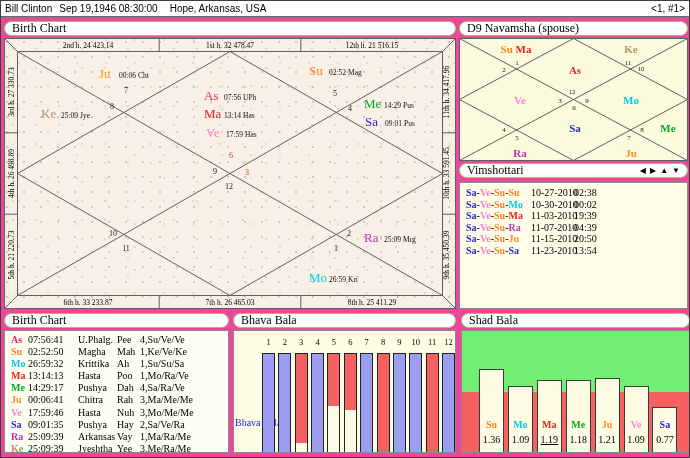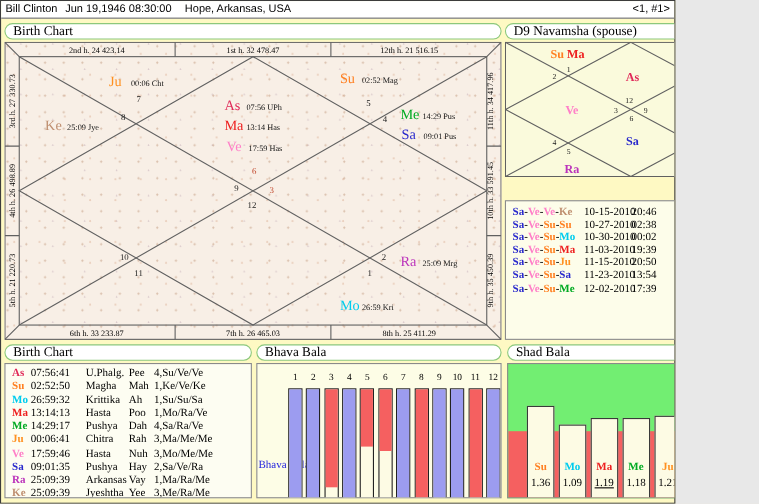--- a/index.html
+++ b/index.html
@@ -1,16 +1,16 @@
 <!DOCTYPE html>
 <html><head>
 <meta charset="utf-8">
 <style>
   html,body{margin:0;padding:0;background:#e8e8e8;}
-  .window{position:relative;width:614px;height:458px;background:#fef9c3;
+  .window{position:relative;width:690px;height:458px;background:#ec4899;
     border:1px solid #3c3c3c;box-sizing:border-box;overflow:hidden;
     font-family:"Liberation Serif",serif;}
   .titlebar{position:absolute;left:0;top:0;width:100%;height:16px;background:#ffffff;
     border-bottom:1px solid #6a6a6a;font-family:"Liberation Sans",sans-serif;font-size:10px;
     color:#000;display:flex;align-items:center;box-sizing:border-box;padding:0 4px;}
   .tb-name{margin-right:7px;}
   .tb-dt{margin-right:12px;}
   .tb-spacer{flex:1;}
   .panel{position:absolute;box-sizing:border-box;}
   .pill{height:15px;border:1px solid #8cc87c;border-radius:8px;background:#fff;
@@ -53,21 +53,21 @@
   .sh-pl{position:absolute;font-size:10px;font-weight:bold;text-align:center;top:88px;}
   .sh-val{position:absolute;font-size:10px;color:#000;text-align:center;top:103px;}
 </style>
 </head>
 <body>
 
 <div class="window">
 
   <div class="titlebar">
     <span class="tb-name">Bill Clinton</span>
-    <span class="tb-dt">Jun 19,1946 08:30:00</span>
+    <span class="tb-dt">Sep 19,1946 08:30:00</span>
     <span>Hope, Arkansas, USA</span>
     <span class="tb-spacer"></span>
     <span>&lt;1, #1&gt;</span>
   </div>
 
   <div class="panel" style="left:3px;top:20px;width:452px;height:288px;">
     <div class="pill">
       <span>Birth Chart</span>
     </div>
     <div class="content speckle" style="top:17px;width:452px;height:271px;">
@@ -174,55 +174,59 @@
             <text x="45" y="94" font-size="7" fill="#1a1a1a" text-anchor="middle">4</text>
             <text x="58" y="102" font-size="7" fill="#1a1a1a" text-anchor="middle">5</text>
             <text x="183" y="94" font-size="7" fill="#1a1a1a" text-anchor="middle">8</text>
             <text x="170" y="102" font-size="7" fill="#1a1a1a" text-anchor="middle">7</text>
           </g>
       </svg>
     </div>
   </div>
 
   <div class="panel" style="left:458px;top:162px;width:229px;height:146px;">
+    <div class="pill">
+      <span>Vimshottari</span>
+      <span class="nav">
+        <span>◀</span>
+        <span>▶</span>
+        <span>▲</span>
+        <span>▼</span>
+      </span>
+    </div>
     <div id="vim-list" class="content bordered" style="top:19px;width:229px;height:127px;padding-top:4px;">
-        <div class="vrow">
-          <span class="dasha"><span style="color: rgb(40, 40, 204);">Sa</span><span style="color: rgb(17, 17, 17);">-</span><span style="color: rgb(255, 127, 200);">Ve</span><span style="color: rgb(17, 17, 17);">-</span><span style="color: rgb(255, 127, 200);">Ve</span><span style="color: rgb(17, 17, 17);">-</span><span style="color: rgb(191, 143, 112);">Ke</span></span>
-          <span class="vdate">10-15-2010</span>
-          <span class="vtime">20:46</span>
-        </div>
         <div class="vrow">
           <span class="dasha"><span style="color: rgb(40, 40, 204);">Sa</span><span style="color: rgb(17, 17, 17);">-</span><span style="color: rgb(255, 127, 200);">Ve</span><span style="color: rgb(17, 17, 17);">-</span><span style="color: rgb(255, 127, 32);">Su</span><span style="color: rgb(17, 17, 17);">-</span><span style="color: rgb(255, 127, 32);">Su</span></span>
           <span class="vdate">10-27-2010</span>
           <span class="vtime">02:38</span>
         </div>
         <div class="vrow">
           <span class="dasha"><span style="color: rgb(40, 40, 204);">Sa</span><span style="color: rgb(17, 17, 17);">-</span><span style="color: rgb(255, 127, 200);">Ve</span><span style="color: rgb(17, 17, 17);">-</span><span style="color: rgb(255, 127, 32);">Su</span><span style="color: rgb(17, 17, 17);">-</span><span style="color: rgb(0, 204, 238);">Mo</span></span>
           <span class="vdate">10-30-2010</span>
           <span class="vtime">00:02</span>
         </div>
         <div class="vrow">
           <span class="dasha"><span style="color: rgb(40, 40, 204);">Sa</span><span style="color: rgb(17, 17, 17);">-</span><span style="color: rgb(255, 127, 200);">Ve</span><span style="color: rgb(17, 17, 17);">-</span><span style="color: rgb(255, 127, 32);">Su</span><span style="color: rgb(17, 17, 17);">-</span><span style="color: rgb(238, 32, 32);">Ma</span></span>
           <span class="vdate">11-03-2010</span>
           <span class="vtime">19:39</span>
         </div>
         <div class="vrow">
+          <span class="dasha"><span style="color: rgb(40, 40, 204);">Sa</span><span style="color: rgb(17, 17, 17);">-</span><span style="color: rgb(255, 127, 200);">Ve</span><span style="color: rgb(17, 17, 17);">-</span><span style="color: rgb(255, 127, 32);">Su</span><span style="color: rgb(17, 17, 17);">-</span><span style="color: rgb(187, 51, 187);">Ra</span></span>
+          <span class="vdate">11-07-2010</span>
+          <span class="vtime">04:39</span>
+        </div>
+        <div class="vrow">
           <span class="dasha"><span style="color: rgb(40, 40, 204);">Sa</span><span style="color: rgb(17, 17, 17);">-</span><span style="color: rgb(255, 127, 200);">Ve</span><span style="color: rgb(17, 17, 17);">-</span><span style="color: rgb(255, 127, 32);">Su</span><span style="color: rgb(17, 17, 17);">-</span><span style="color: rgb(255, 144, 32);">Ju</span></span>
           <span class="vdate">11-15-2010</span>
           <span class="vtime">20:50</span>
         </div>
         <div class="vrow">
           <span class="dasha"><span style="color: rgb(40, 40, 204);">Sa</span><span style="color: rgb(17, 17, 17);">-</span><span style="color: rgb(255, 127, 200);">Ve</span><span style="color: rgb(17, 17, 17);">-</span><span style="color: rgb(255, 127, 32);">Su</span><span style="color: rgb(17, 17, 17);">-</span><span style="color: rgb(40, 40, 204);">Sa</span></span>
           <span class="vdate">11-23-2010</span>
           <span class="vtime">13:54</span>
-        </div>
-        <div class="vrow">
-          <span class="dasha"><span style="color: rgb(40, 40, 204);">Sa</span><span style="color: rgb(17, 17, 17);">-</span><span style="color: rgb(255, 127, 200);">Ve</span><span style="color: rgb(17, 17, 17);">-</span><span style="color: rgb(255, 127, 32);">Su</span><span style="color: rgb(17, 17, 17);">-</span><span style="color: rgb(0, 170, 34);">Me</span></span>
-          <span class="vdate">12-02-2010</span>
-          <span class="vtime">17:39</span>
         </div>
       </div>
   </div>
 
   <div class="panel" style="left:3px;top:312px;width:225px;height:140px;">
     <div class="pill">
       <span>Birth Chart</span>
     </div>
     <div id="ptable" class="content bordered" style="top:17px;width:225px;height:123px;padding-top:3px;">
         <div class="trow">

